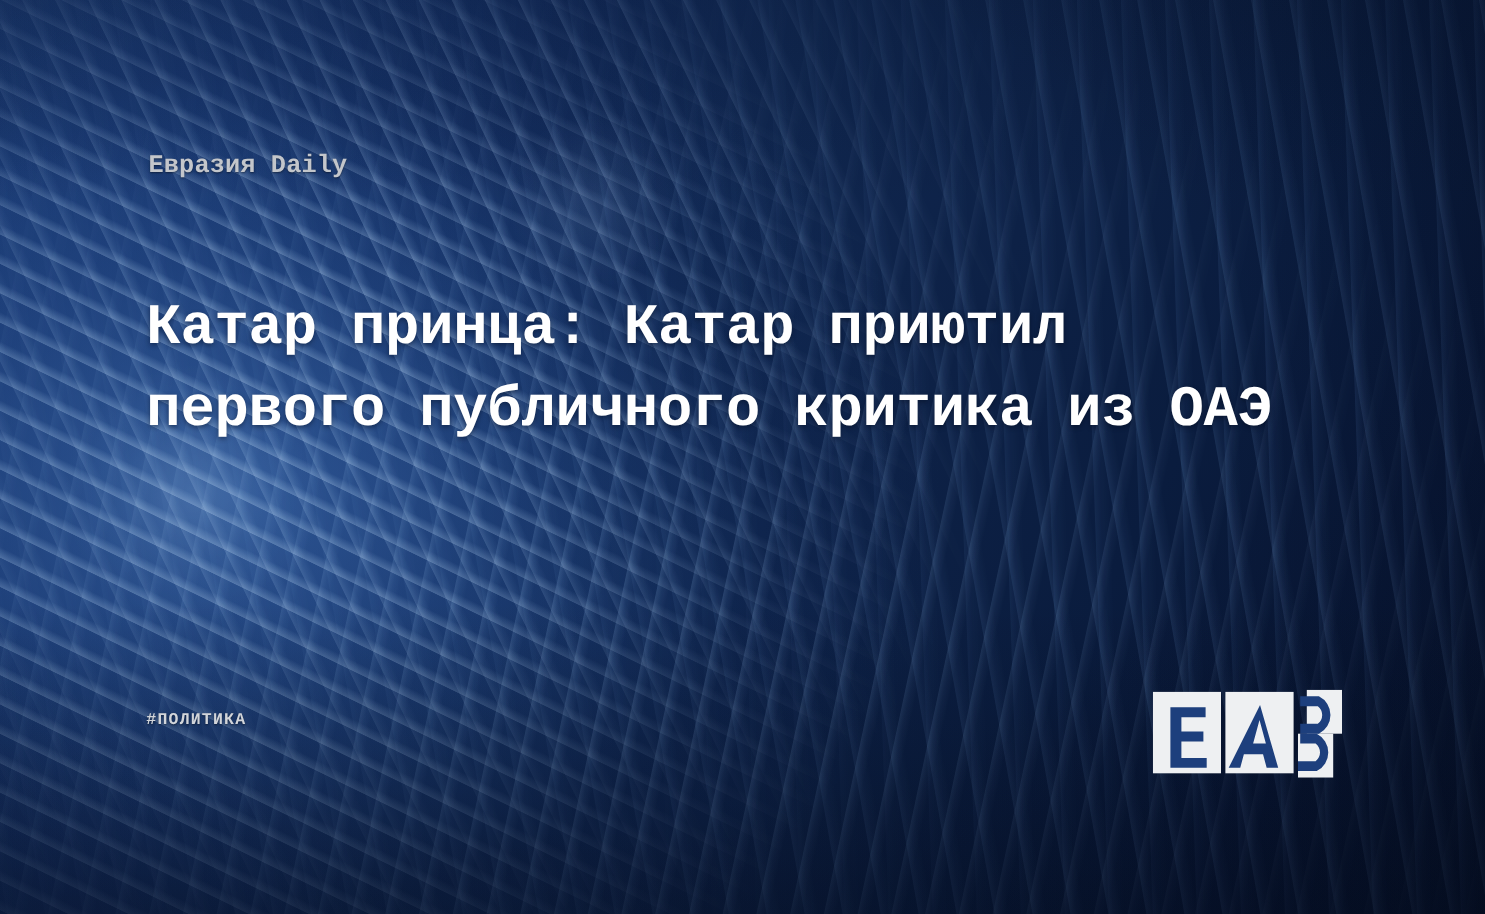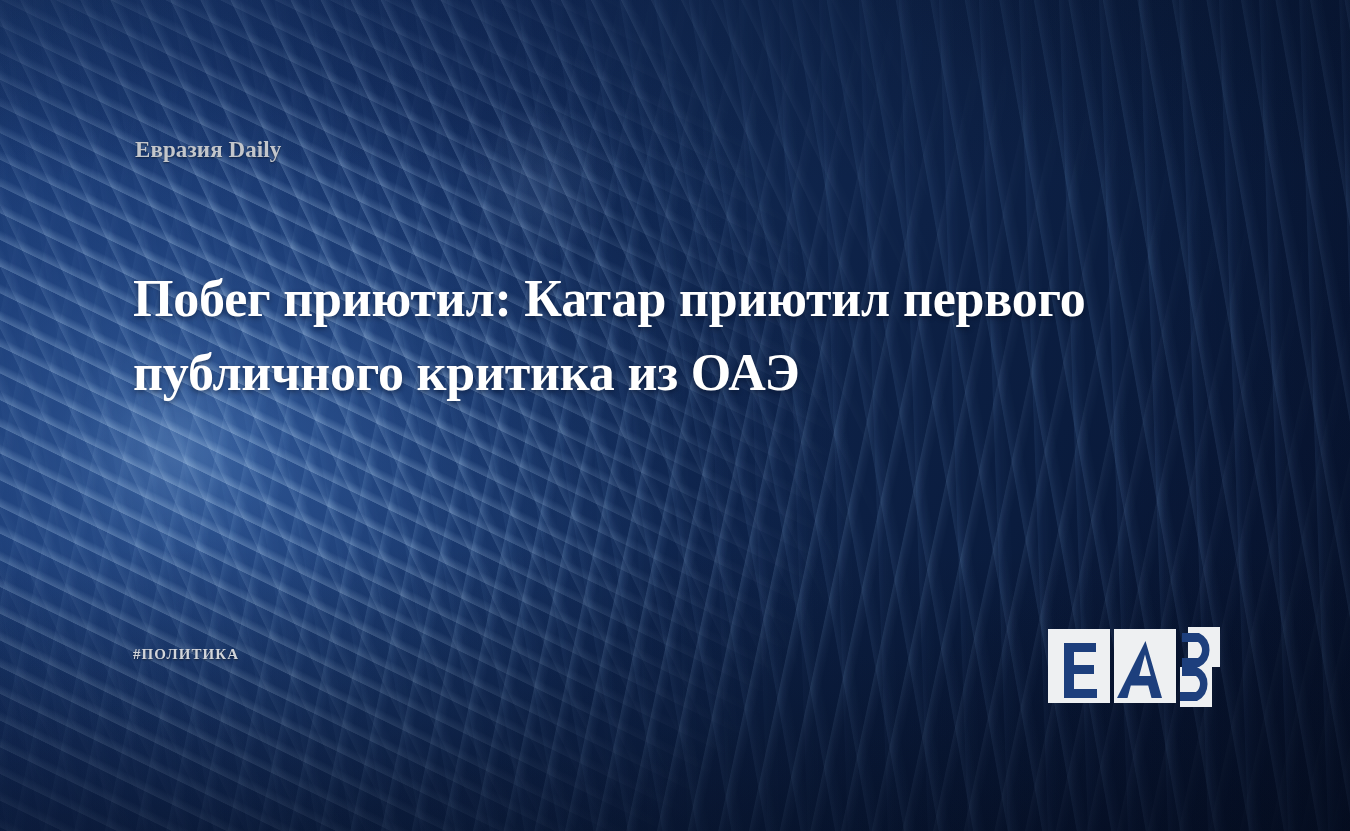--- a/index.html
+++ b/index.html
@@ -7,21 +7,21 @@
     margin: 0;
     padding: 0;
     background: #05122c;
   }
   #card {
     position: relative;
     width: 1350px;
     height: 831px;
     overflow: hidden;
     background: #701a75;
-    font-family: Liberation Serif, serif;
+    font-family: Liberation Mono, monospace;
     -webkit-font-smoothing: antialiased;
   }
 
   
   .bg-layer {
     position: absolute;
     inset: 0;
     pointer-events: none;
   }
   
@@ -202,21 +202,21 @@
   <div class="bg-layer trails trails-c"></div>
   <div class="bg-layer trails trails-d"></div>
   <div class="bg-layer trails trails-e"></div>
   <div class="bg-layer bg-glow"></div>
   <div class="bg-layer bg-vignette"></div>
 
   <div class="content">
 
     <div id="brand">Евразия Daily</div>
 
-    <h1 id="headline">Побег приютил: Катар приютил первого публичного критика из ОАЭ</h1>
+    <h1 id="headline">Катар принца: Катар приютил первого публичного критика из ОАЭ</h1>
 
     <div id="category-tag">#ПОЛИТИКА</div>
 
     <div id="logo">
       <svg width="172" height="80" viewBox="0 0 172 80" aria-hidden="true">
 
         <g>
           <rect x="0" y="2" width="62" height="74" fill="#eef0f2"></rect>
           <path d="M16 16 h32 v9 h-22 v13 h20 v9 h-20 v15 h23 v9 h-33 z" fill="#1d3f7d"></path>
         </g>

